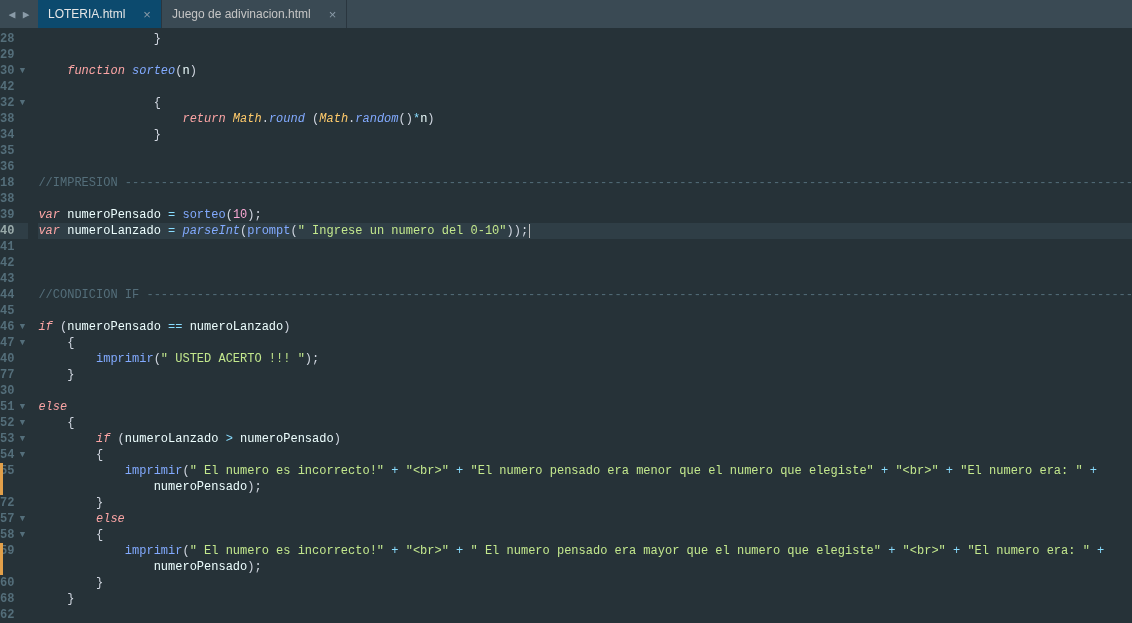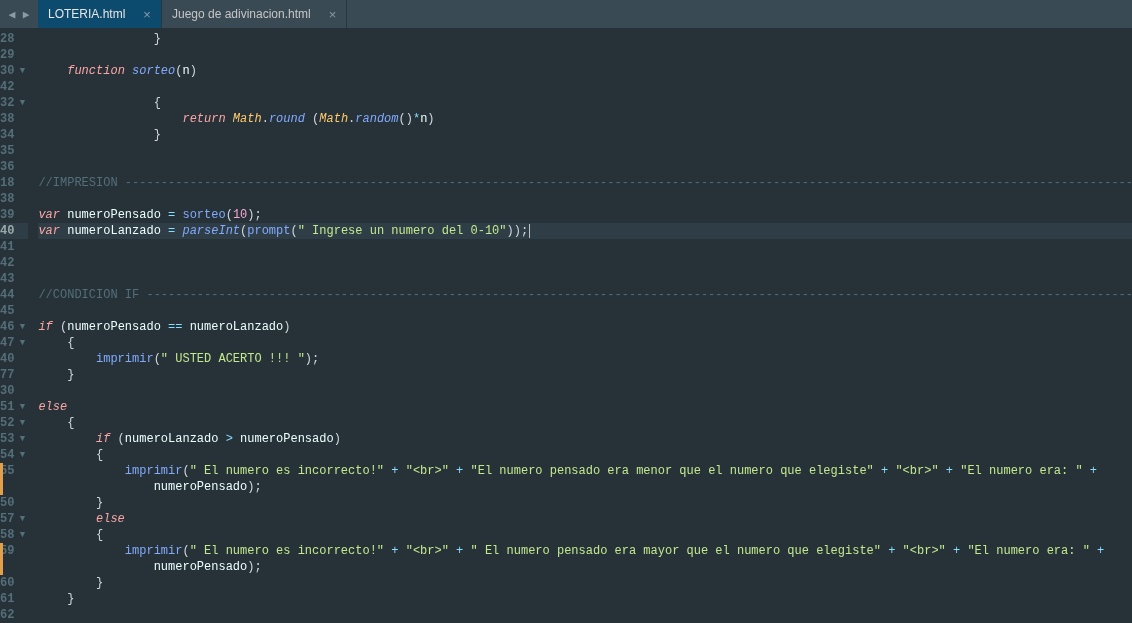--- a/index.html
+++ b/index.html
@@ -173,25 +173,25 @@
       <div class="gutter-line">77</div>
       <div class="gutter-line">30</div>
       <div class="gutter-line">51<span class="fold">▼</span></div>
       <div class="gutter-line">52<span class="fold">▼</span></div>
       <div class="gutter-line">53<span class="fold">▼</span></div>
       <div class="gutter-line">54<span class="fold">▼</span></div>
       <div class="gutter-line">55<span class="mod-marker"></span></div>
       <div class="gutter-line">
         <span class="mod-marker"></span>
       </div>
-      <div class="gutter-line">50</div>
+      <div class="gutter-line">72</div>
       <div class="gutter-line">57<span class="fold">▼</span></div>
       <div class="gutter-line">58<span class="fold">▼</span></div>
       <div class="gutter-line">59<span class="mod-marker"></span></div>
       <div class="gutter-line">
         <span class="mod-marker"></span>
       </div>
       <div class="gutter-line">60</div>
-      <div class="gutter-line">61</div>
+      <div class="gutter-line">68</div>
       <div class="gutter-line">62</div>
     </div>
   <div class="code" id="code"><div class="code-line"><span class="pn">                </span><span class="pn">}</span></div><div class="code-line"></div><div class="code-line"><span class="pn">    </span><span class="kw">function</span><span class="pn"> </span><span class="fni">sorteo</span><span class="pn">(</span><span class="var">n</span><span class="pn">)</span></div><div class="code-line"></div><div class="code-line"><span class="pn">                </span><span class="pn">{</span></div><div class="code-line"><span class="pn">                    </span><span class="kw">return</span><span class="pn"> </span><span class="cls">Math</span><span class="pn">.</span><span class="fni">round</span><span class="pn"> (</span><span class="cls">Math</span><span class="pn">.</span><span class="fni">random</span><span class="pn">()</span><span class="op">*</span><span class="var">n</span><span class="pn">)</span></div><div class="code-line"><span class="pn">                </span><span class="pn">}</span></div><div class="code-line"></div><div class="code-line"></div><div class="code-line"><span class="cmt">//IMPRESION ---------------------------------------------------------------------------------------------------------------------------------------------------------------</span></div><div class="code-line"></div><div class="code-line"><span class="kw">var</span><span class="pn"> </span><span class="var">numeroPensado</span><span class="pn"> </span><span class="op">=</span><span class="pn"> </span><span class="fn">sorteo</span><span class="pn">(</span><span class="num">10</span><span class="pn">);</span></div><div class="code-line hl"><span class="kw">var</span><span class="pn"> </span><span class="var">numeroLanzado</span><span class="pn"> </span><span class="op">=</span><span class="pn"> </span><span class="fni">parseInt</span><span class="pn">(</span><span class="fn">prompt</span><span class="pn">(</span><span class="str">" Ingrese un numero del 0-10"</span><span class="pn">));</span><span class="cursor"></span></div><div class="code-line"></div><div class="code-line"></div><div class="code-line"></div><div class="code-line"><span class="cmt">//CONDICION IF ------------------------------------------------------------------------------------------------------------------------------------------------------------</span></div><div class="code-line"></div><div class="code-line"><span class="kw">if</span><span class="pn"> (</span><span class="var">numeroPensado</span><span class="pn"> </span><span class="op">==</span><span class="pn"> </span><span class="var">numeroLanzado</span><span class="pn">)</span></div><div class="code-line"><span class="pn">    {</span></div><div class="code-line"><span class="pn">        </span><span class="fn">imprimir</span><span class="pn">(</span><span class="str">" USTED ACERTO !!! "</span><span class="pn">);</span></div><div class="code-line"><span class="pn">    }</span></div><div class="code-line"></div><div class="code-line"><span class="kw">else</span></div><div class="code-line"><span class="pn">    {</span></div><div class="code-line"><span class="pn">        </span><span class="kw">if</span><span class="pn"> (</span><span class="var">numeroLanzado</span><span class="pn"> </span><span class="op">&gt;</span><span class="pn"> </span><span class="var">numeroPensado</span><span class="pn">)</span></div><div class="code-line"><span class="pn">        {</span></div><div class="code-line"><span class="pn">            </span><span class="fn">imprimir</span><span class="pn">(</span><span class="str">" El numero es incorrecto!"</span><span class="pn"> </span><span class="op">+</span><span class="pn"> </span><span class="str">"&lt;br&gt;"</span><span class="pn"> </span><span class="op">+</span><span class="pn"> </span><span class="str">"El numero pensado era menor que el numero que elegiste"</span><span class="pn"> </span><span class="op">+</span><span class="pn"> </span><span class="str">"&lt;br&gt;"</span><span class="pn"> </span><span class="op">+</span><span class="pn"> </span><span class="str">"El numero era: "</span><span class="pn"> </span><span class="op">+</span><span class="pn"> </span></div><div class="code-line"><span class="pn">                </span><span class="var">numeroPensado</span><span class="pn">);</span></div><div class="code-line"><span class="pn">        }</span></div><div class="code-line"><span class="pn">        </span><span class="kw">else</span></div><div class="code-line"><span class="pn">        {</span></div><div class="code-line"><span class="pn">            </span><span class="fn">imprimir</span><span class="pn">(</span><span class="str">" El numero es incorrecto!"</span><span class="pn"> </span><span class="op">+</span><span class="pn"> </span><span class="str">"&lt;br&gt;"</span><span class="pn"> </span><span class="op">+</span><span class="pn"> </span><span class="str">" El numero pensado era mayor que el numero que elegiste"</span><span class="pn"> </span><span class="op">+</span><span class="pn"> </span><span class="str">"&lt;br&gt;"</span><span class="pn"> </span><span class="op">+</span><span class="pn"> </span><span class="str">"El numero era: "</span><span class="pn"> </span><span class="op">+</span><span class="pn"> </span></div><div class="code-line"><span class="pn">                </span><span class="var">numeroPensado</span><span class="pn">);</span></div><div class="code-line"><span class="pn">        }</span></div><div class="code-line"><span class="pn">    }</span></div><div class="code-line"></div></div>
 </div>
 
 </body></html>

